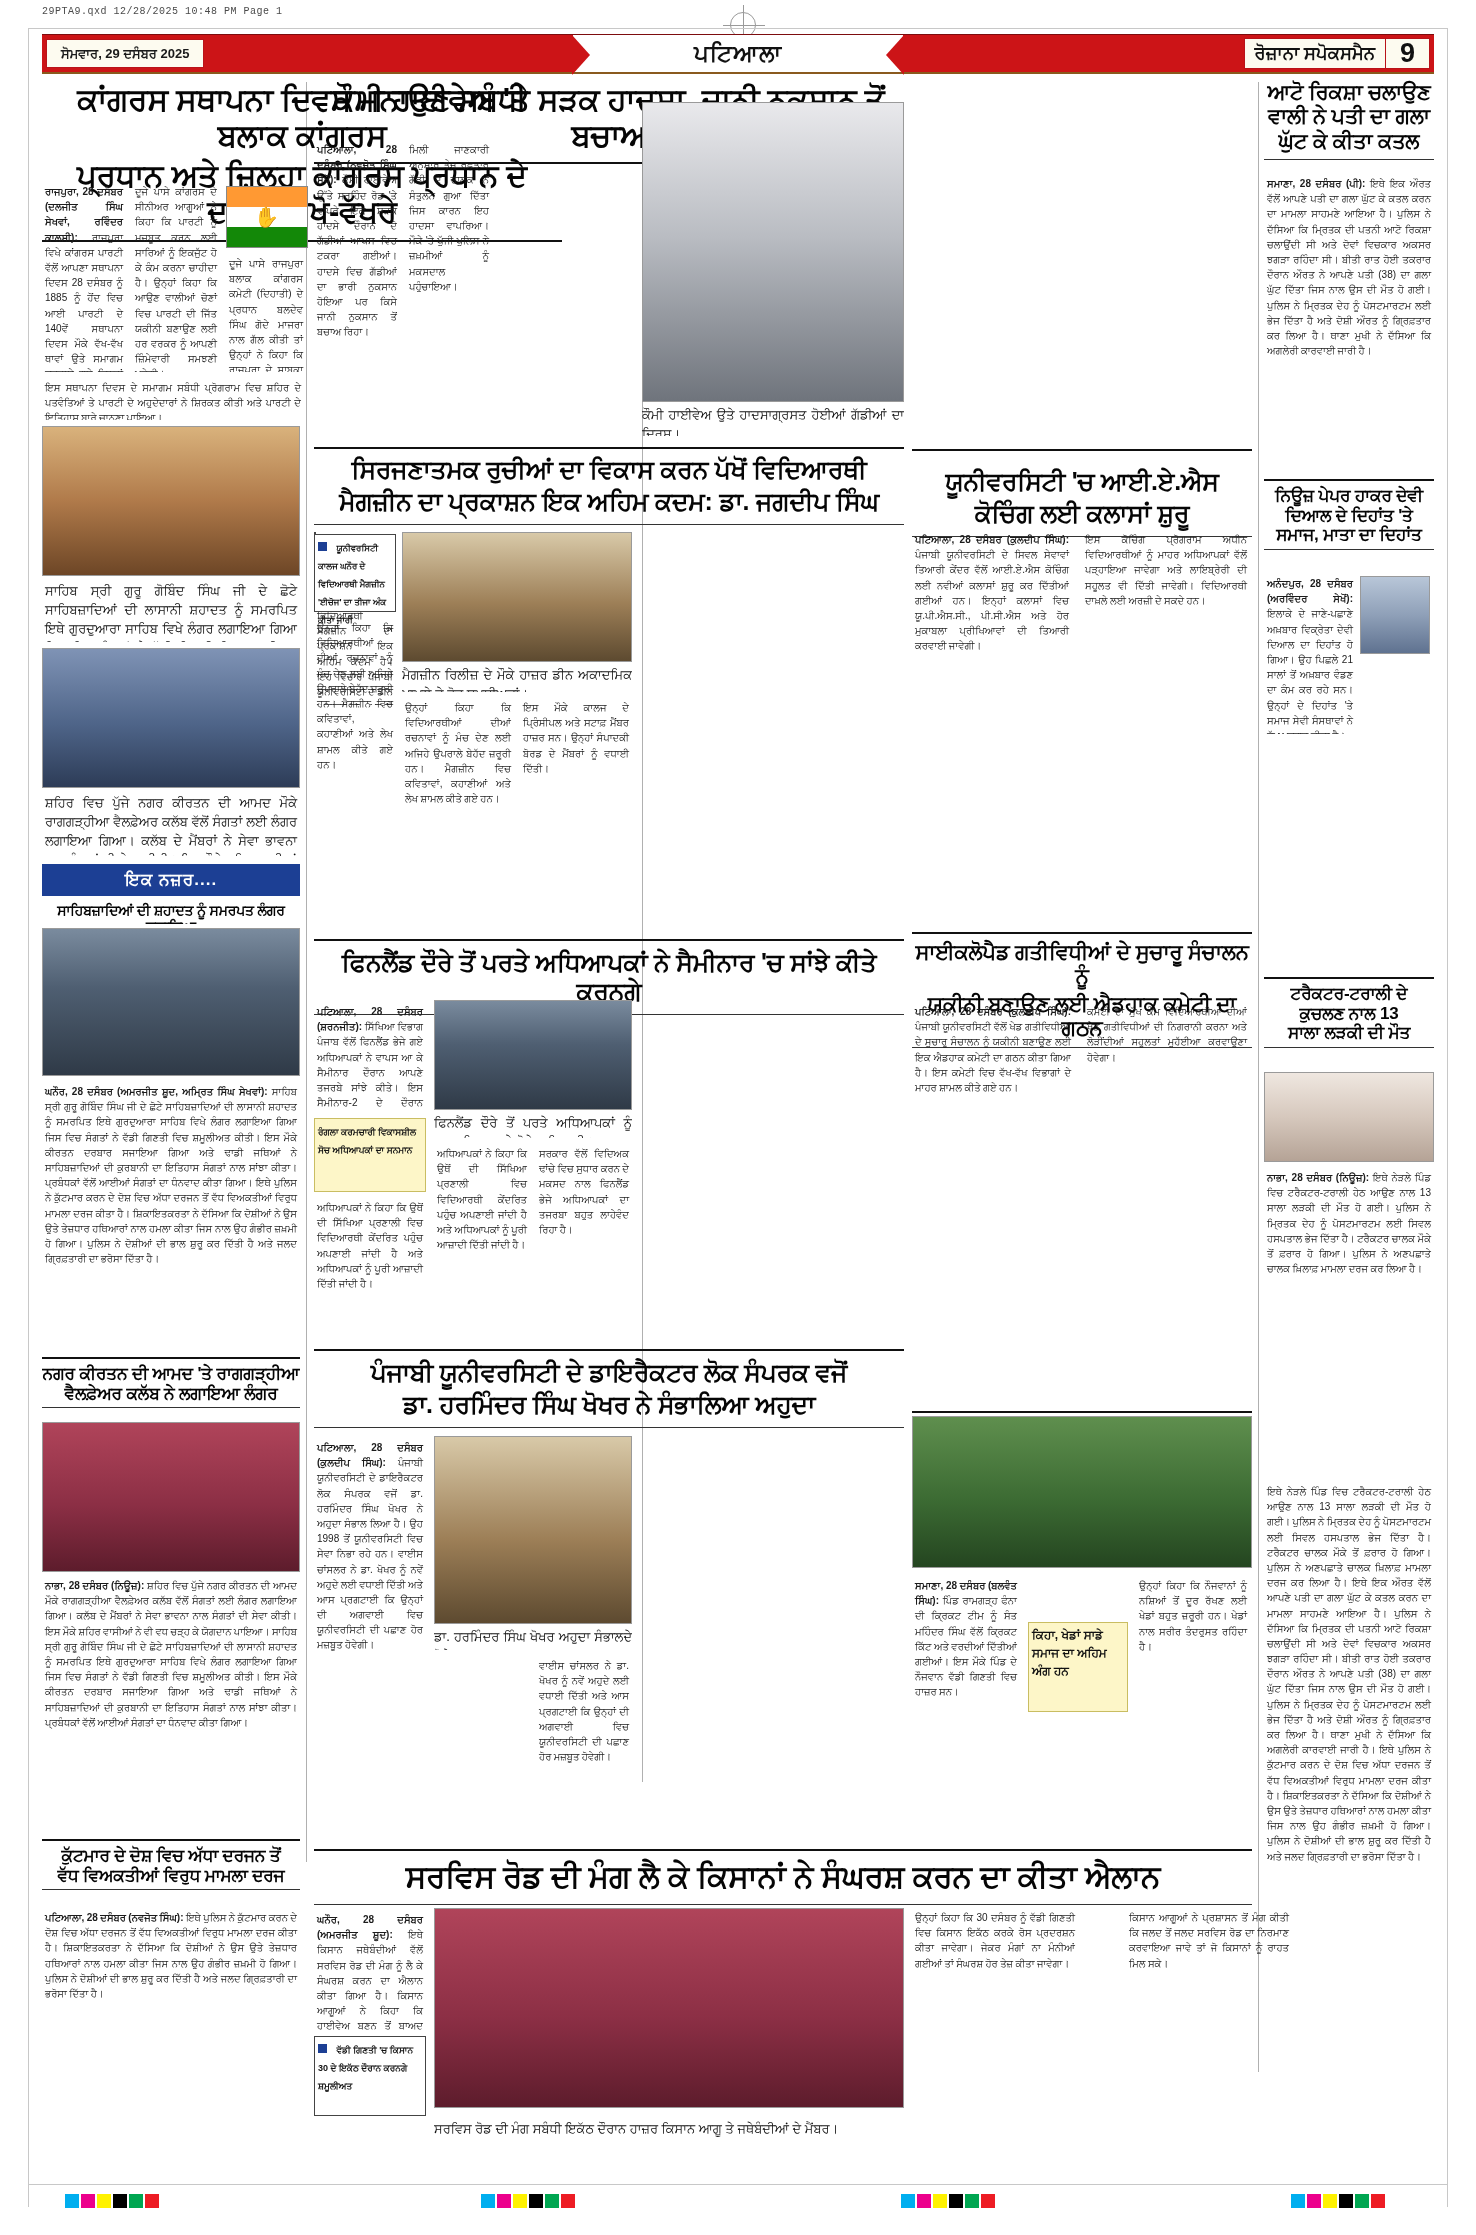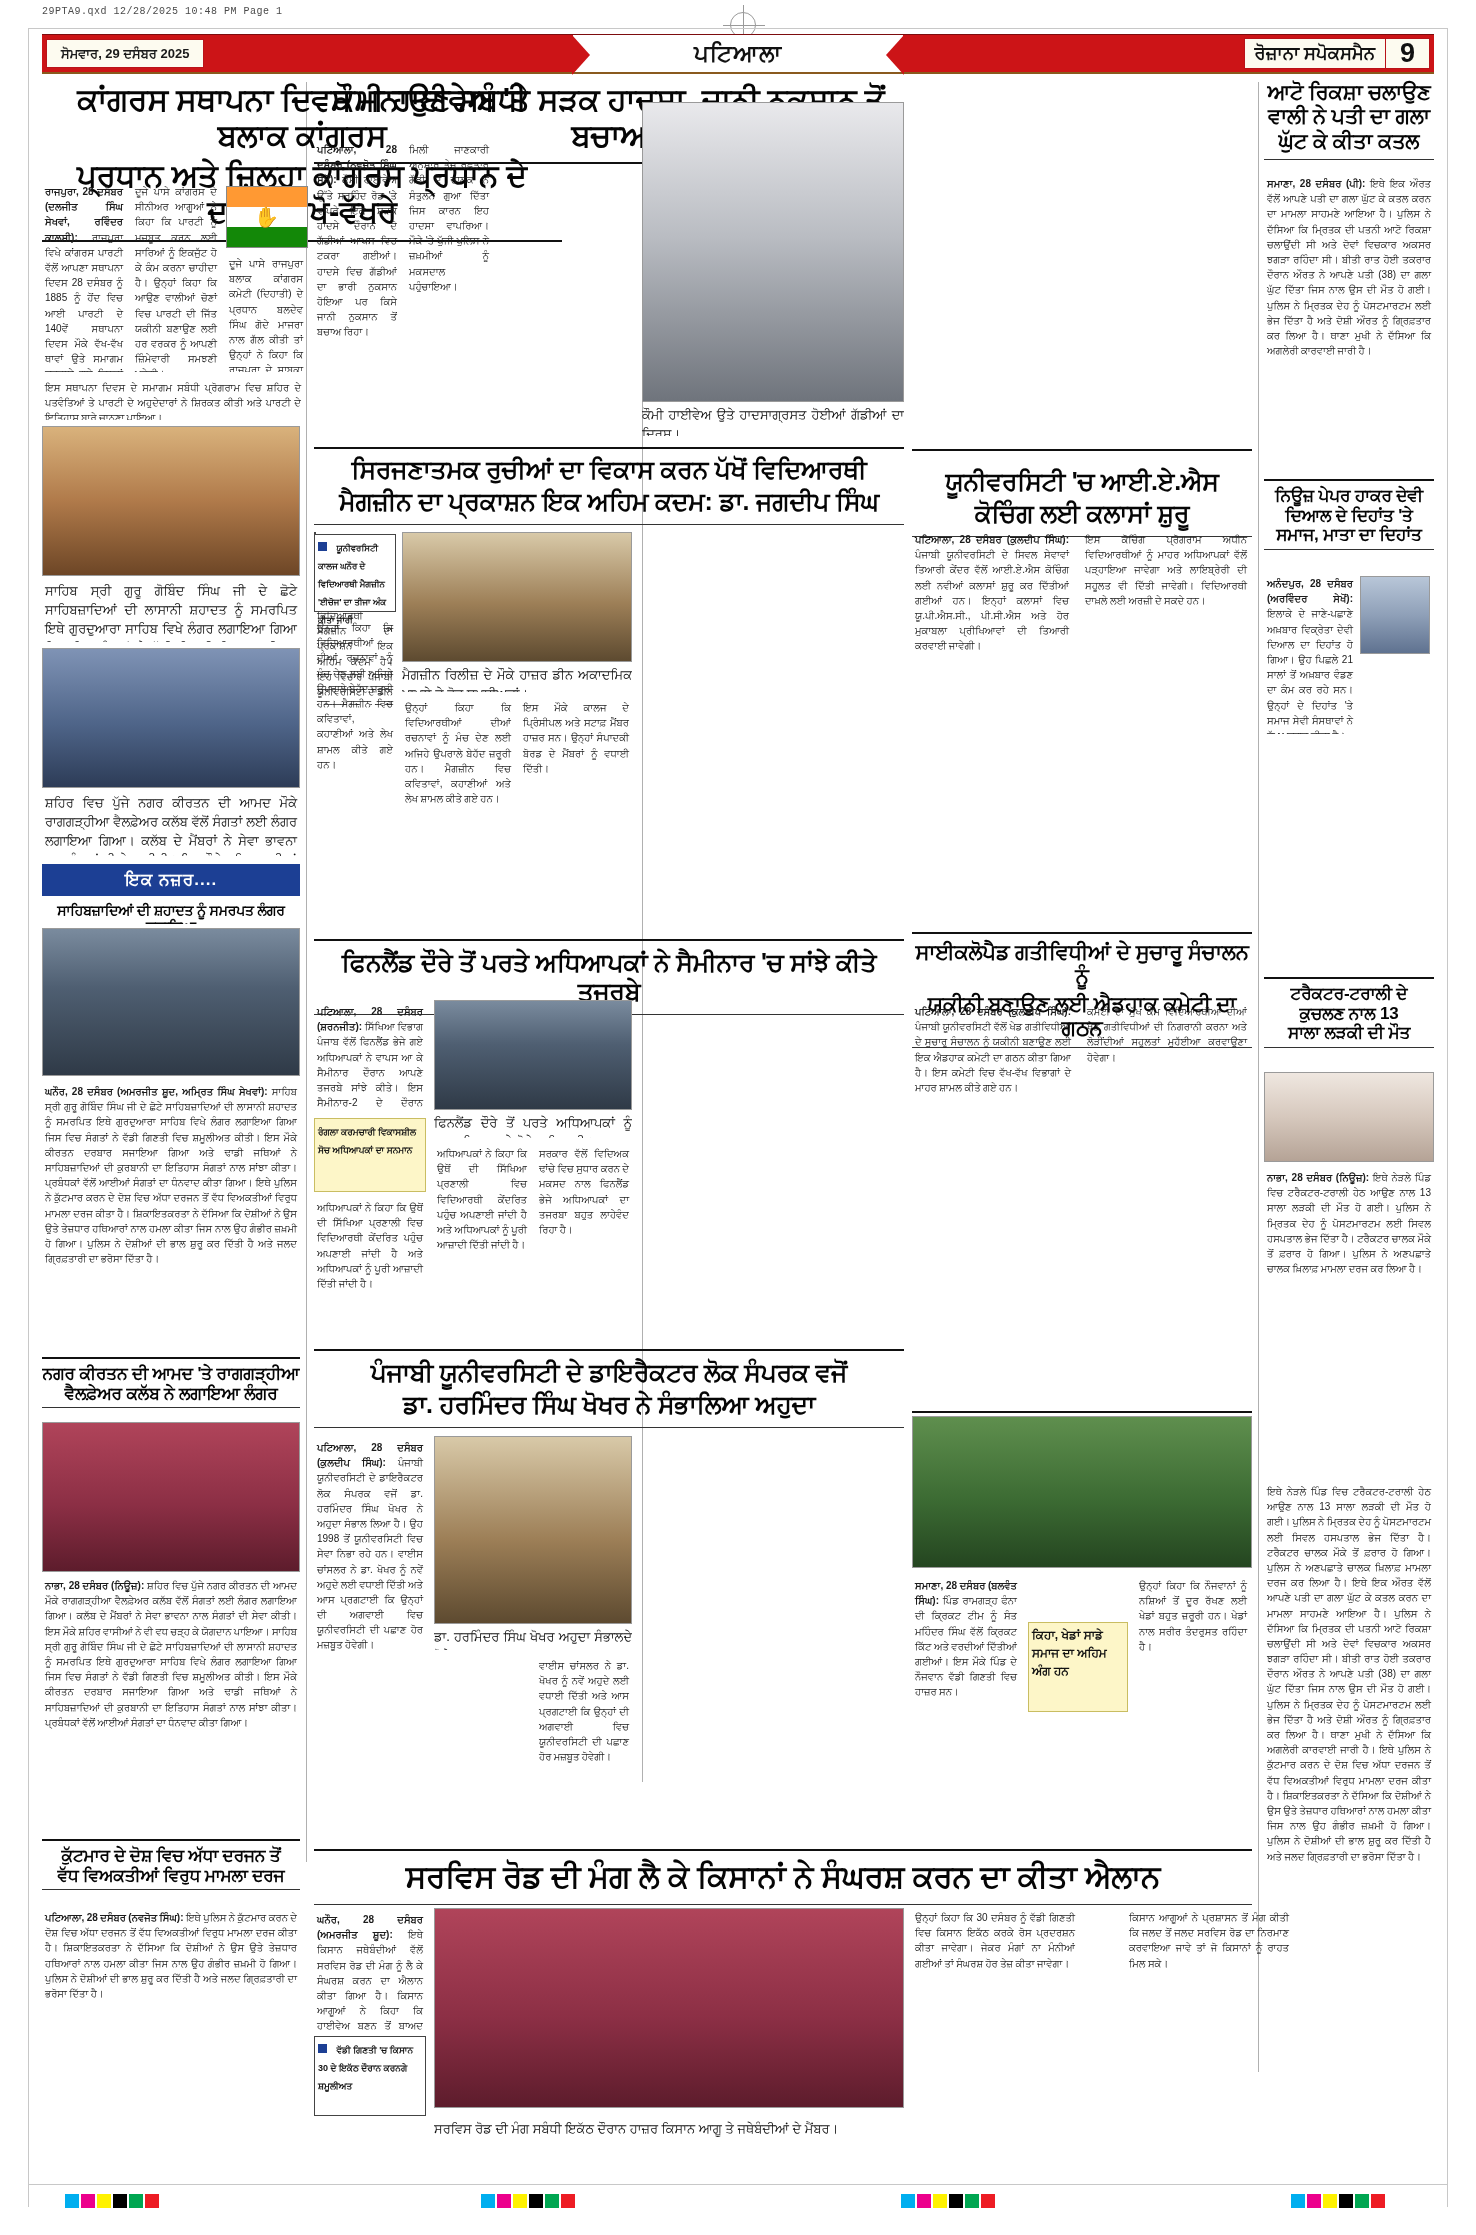--- a/index.html
+++ b/index.html
@@ -291,21 +291,21 @@
       <div class="hl hl-sm">ਸਮਾਜ, ਮਾਤਾ ਦਾ ਦਿਹਾਂਤ</div>
       <div class="rule-h"></div>
     </div>
     <div class="photo img-port" style="left:1318px; top:494px; width:70px; height:78px;"></div>
     <div class="colbox bodytext pad" style="left:1222px; top:492px; width:92px; height:160px;">
       <span class="dateline">ਅਨੰਦਪੁਰ, 28 ਦਸੰਬਰ (ਅਰਵਿੰਦਰ ਸੇਖੋਂ):</span> <span>ਇਲਾਕੇ ਦੇ ਜਾਣੇ-ਪਛਾਣੇ ਅਖ਼ਬਾਰ ਵਿਕ੍ਰੇਤਾ ਦੇਵੀ ਦਿਆਲ ਦਾ ਦਿਹਾਂਤ ਹੋ ਗਿਆ। ਉਹ ਪਿਛਲੇ 21 ਸਾਲਾਂ ਤੋਂ ਅਖ਼ਬਾਰ ਵੰਡਣ ਦਾ ਕੰਮ ਕਰ ਰਹੇ ਸਨ। ਉਨ੍ਹਾਂ ਦੇ ਦਿਹਾਂਤ 'ਤੇ ਸਮਾਜ ਸੇਵੀ ਸੰਸਥਾਵਾਂ ਨੇ ਦੁੱਖ ਪ੍ਰਗਟ ਕੀਤਾ ਹੈ।</span>
     </div>
 
     <div class="colbox" style="left:272px; top:852px; width:590px;">
       <div class="rule-h2"></div>
-      <div class="hl hl-lg" style="margin-top:7px">ਫਿਨਲੈਂਡ ਦੌਰੇ ਤੋਂ ਪਰਤੇ ਅਧਿਆਪਕਾਂ ਨੇ ਸੈਮੀਨਾਰ 'ਚ ਸਾਂਝੇ ਕੀਤੇ ਤਜਰਬੇ</div>
+      <div class="hl hl-lg" style="margin-top:7px">ਫਿਨਲੈਂਡ ਦੌਰੇ ਤੋਂ ਪਰਤੇ ਅਧਿਆਪਕਾਂ ਨੇ ਸੈਮੀਨਾਰ 'ਚ ਸਾਂਝੇ ਕੀਤੇ ਕਰਨਗੇ</div>
       <div class="rule-h" style="margin-top:8px"></div>
     </div>
     <div class="colbox bodytext pad" style="left:272px; top:628px; width:82px; height:100px;"></div>
     <div class="colbox bodytext pad" style="left:272px; top:920px; width:112px; height:110px;">
       <span class="dateline">ਪਟਿਆਲਾ, 28 ਦਸੰਬਰ (ਸ਼ਰਨਜੀਤ):</span> <span>ਸਿੱਖਿਆ ਵਿਭਾਗ ਪੰਜਾਬ ਵੱਲੋਂ ਫਿਨਲੈਂਡ ਭੇਜੇ ਗਏ ਅਧਿਆਪਕਾਂ ਨੇ ਵਾਪਸ ਆ ਕੇ ਸੈਮੀਨਾਰ ਦੌਰਾਨ ਆਪਣੇ ਤਜਰਬੇ ਸਾਂਝੇ ਕੀਤੇ। ਇਸ ਸੈਮੀਨਾਰ-2 ਦੇ ਦੌਰਾਨ ਅਧਿਆਪਕਾਂ ਨੇ ਦੱਸਿਆ ਕਿ ਫਿਨਲੈਂਡ ਦੀ ਸਿੱਖਿਆ ਪ੍ਰਣਾਲੀ ਕਿਵੇਂ ਕੰਮ ਕਰਦੀ ਹੈ।</span>
     </div>
     <div class="photo img-crowd" style="left:392px; top:918px; width:198px; height:110px;"></div>
     <div class="yellowbox pad" style="left:272px; top:1036px; width:112px; height:74px;">
       <span class="callout-txt" style="font-size:9px">ਰੰਗਲਾ ਕਰਮਚਾਰੀ ਵਿਕਾਸਸ਼ੀਲ ਸੋਚ ਅਧਿਆਪਕਾਂ ਦਾ ਸਨਮਾਨ</span>
     </div>

